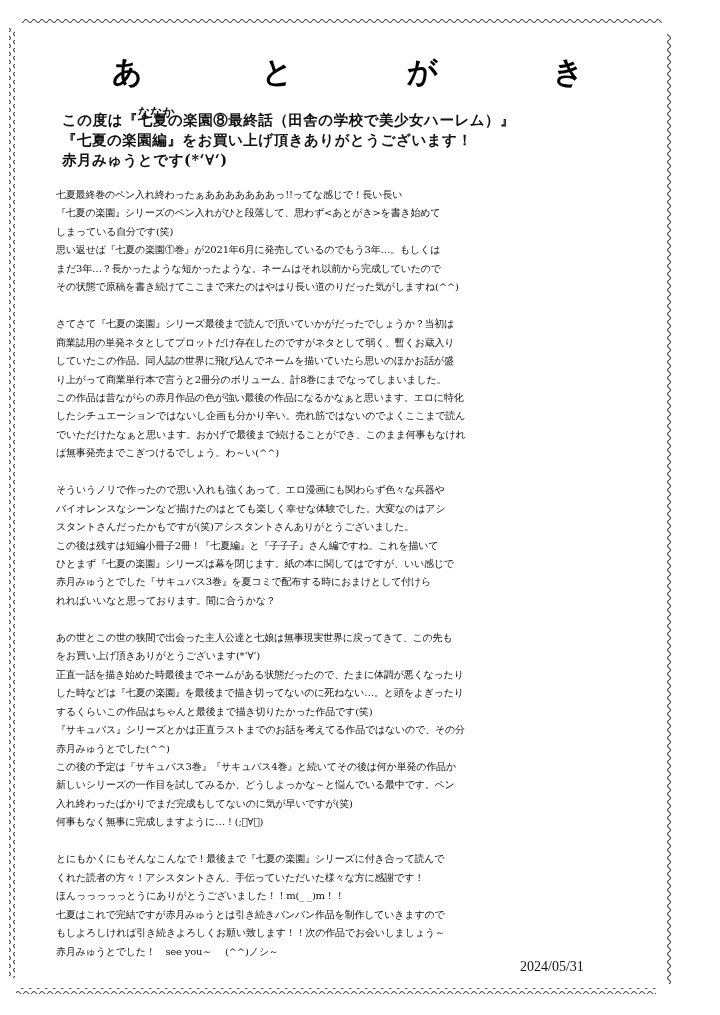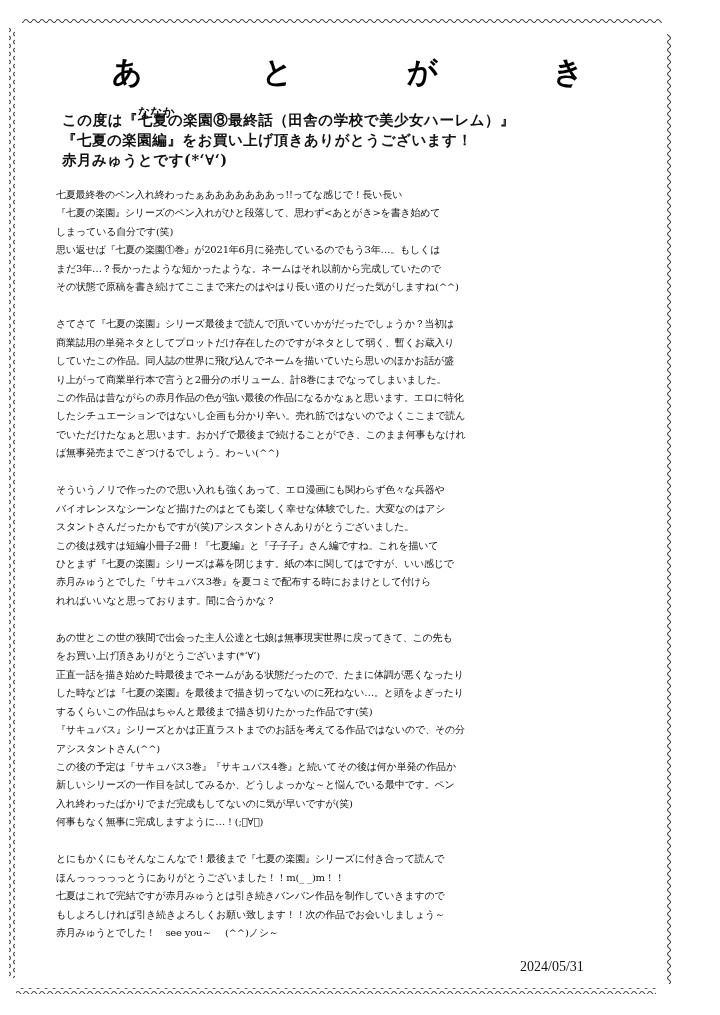--- a/index.html
+++ b/index.html
@@ -78,28 +78,29 @@
     <span class="line">赤月みゅうとでした『サキュバス3巻』を夏コミで配布する時におまけとして付けら</span>
     <span class="line">れればいいなと思っております。間に合うかな？</span>
   </div>
   <div class="para">
     <span class="line">あの世とこの世の狭間で出会った主人公達と七娘は無事現実世界に戻ってきて、この先も</span>
     <span class="line">をお買い上げ頂きありがとうございます(*‘∀‘)</span>
     <span class="line">正直一話を描き始めた時最後までネームがある状態だったので、たまに体調が悪くなったり</span>
     <span class="line">した時などは『七夏の楽園』を最後まで描き切ってないのに死ねない…。と頭をよぎったり</span>
     <span class="line">するくらいこの作品はちゃんと最後まで描き切りたかった作品です(笑)</span>
     <span class="line">『サキュバス』シリーズとかは正直ラストまでのお話を考えてる作品ではないので、その分</span>
-    <span class="line">アシスタントさん(^^)</span>
+    <span class="line">赤月みゅうとでした(^^)</span>
     <span class="line">この後の予定は『サキュバス3巻』『サキュバス4巻』と続いてその後は何か単発の作品か</span>
     <span class="line">新しいシリーズの一作目を試してみるか、どうしよっかな～と悩んでいる最中です。ペン</span>
     <span class="line">入れ終わったばかりでまだ完成もしてないのに気が早いですが(笑)</span>
     <span class="line">何事もなく無事に完成しますように…！(;ﾟ∀ﾟ)</span>
   </div>
   <div class="para">
     <span class="line">とにもかくにもそんなこんなで！最後まで『七夏の楽園』シリーズに付き合って読んで</span>
+    <span class="line">くれた読者の方々！アシスタントさん、手伝っていただいた様々な方に感謝です！</span>
     <span class="line">ほんっっっっっとうにありがとうございました！！m(_ _)m！！</span>
     <span class="line">七夏はこれで完結ですが赤月みゅうとは引き続きバンバン作品を制作していきますので</span>
     <span class="line">もしよろしければ引き続きよろしくお願い致します！！次の作品でお会いしましょう～</span>
     <span class="line">赤月みゅうとでした！　see you～　 (^^)ノシ～</span>
   </div>
 </div>
 
 <div class="date">2024/05/31</div>
 
 </body></html>

